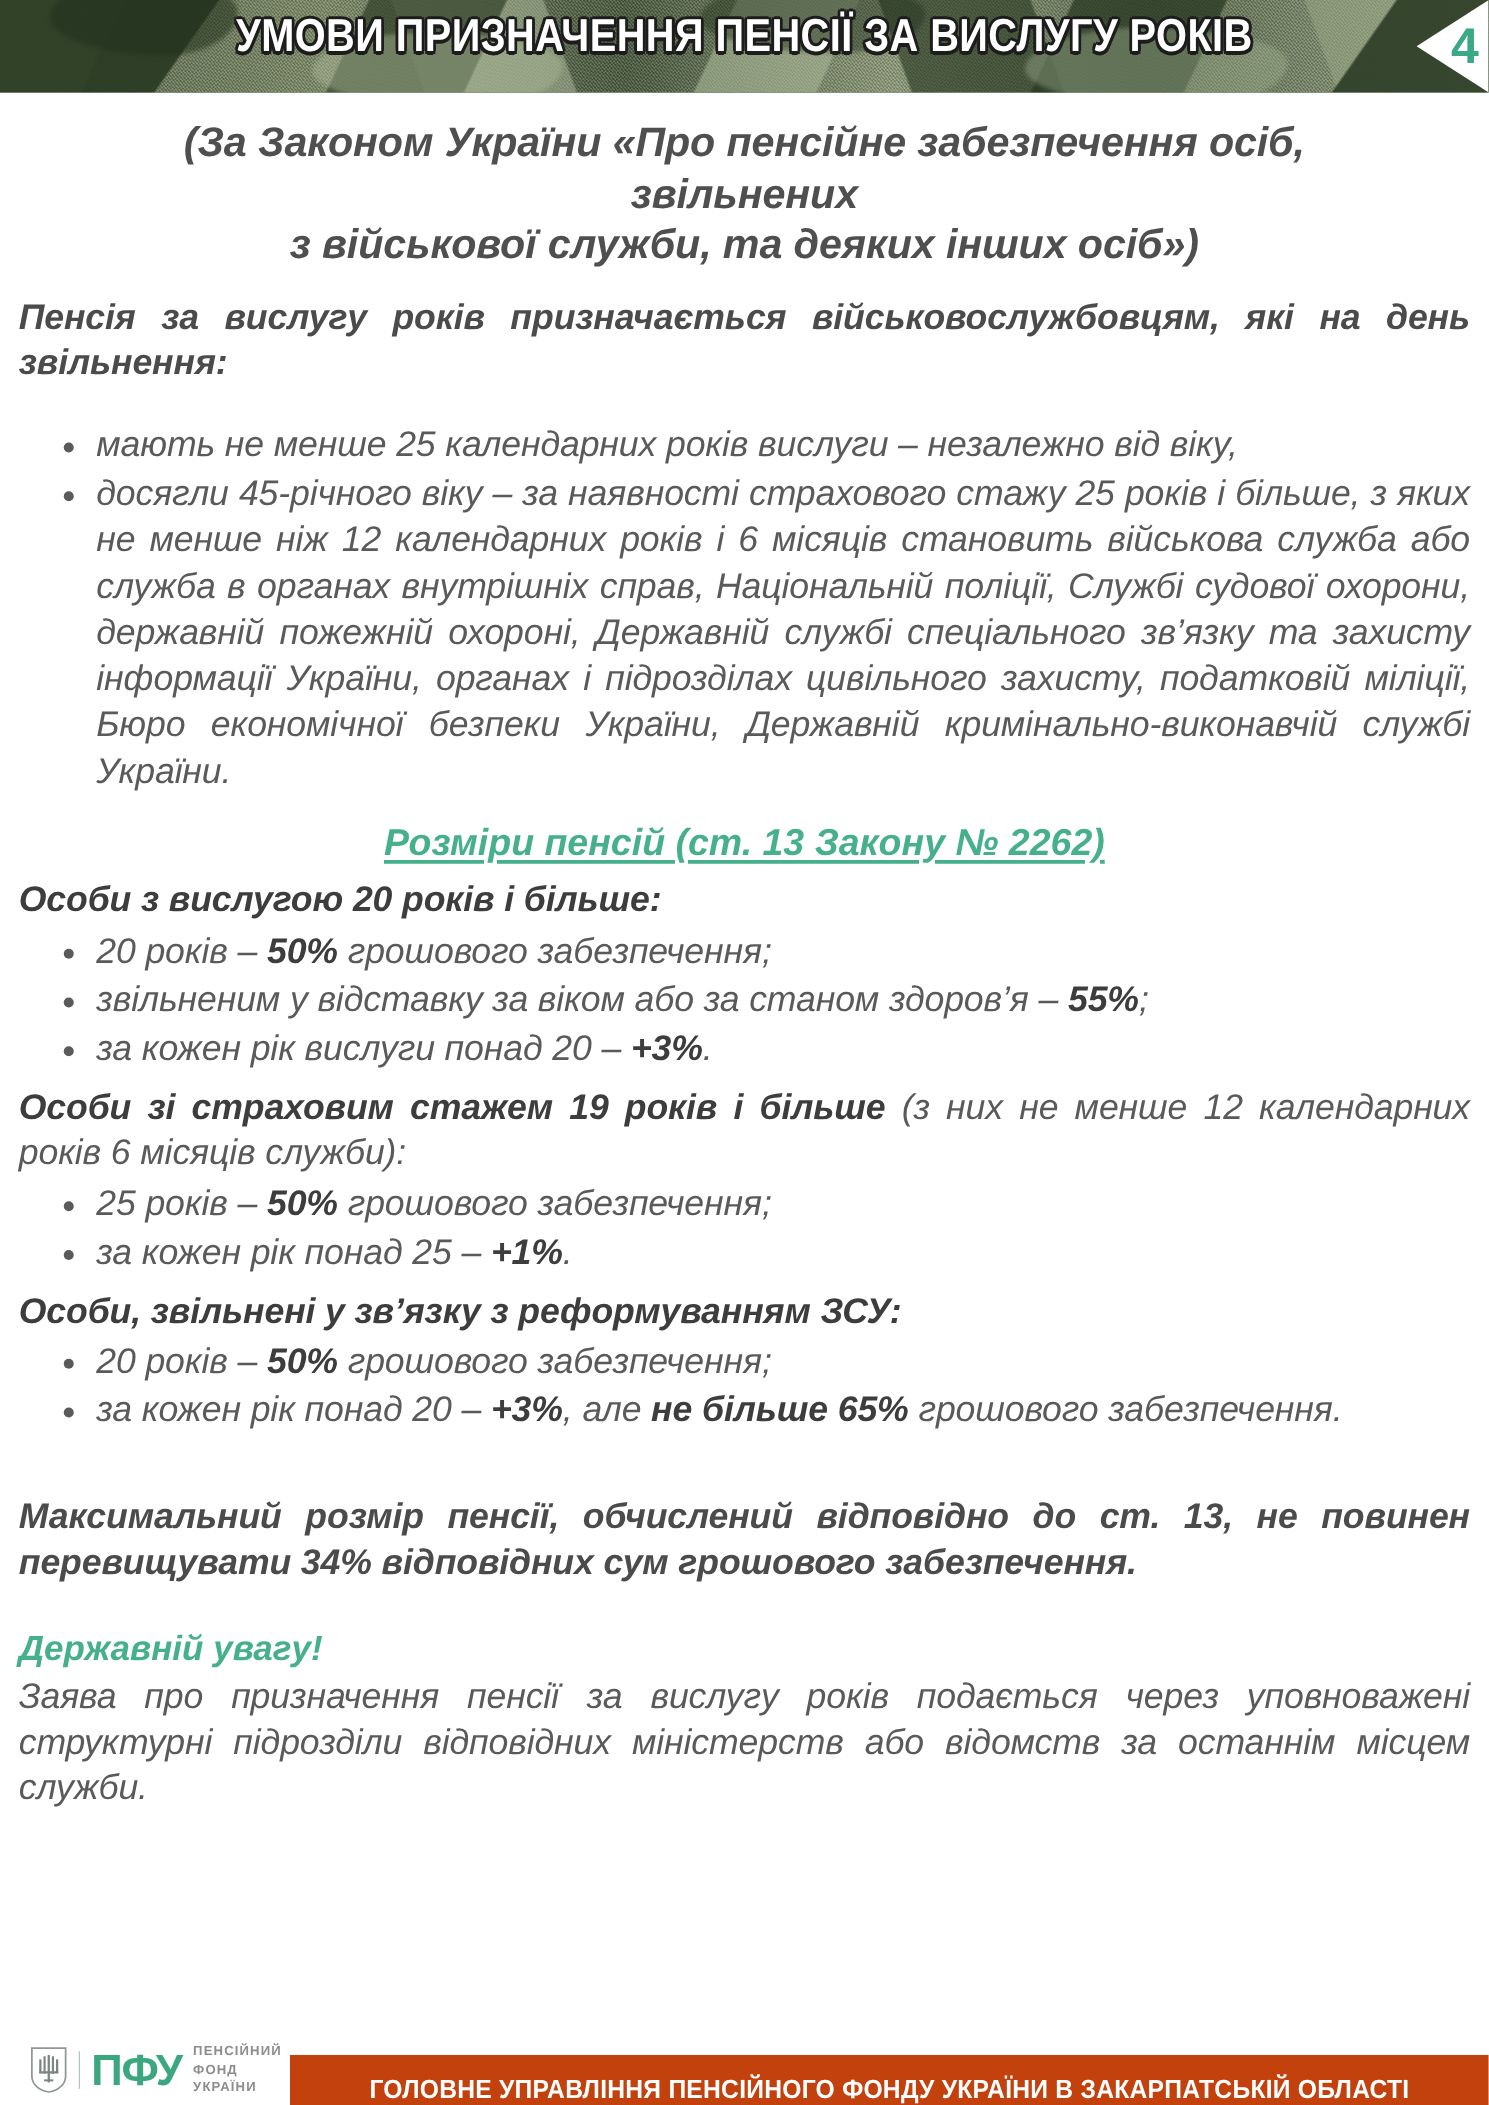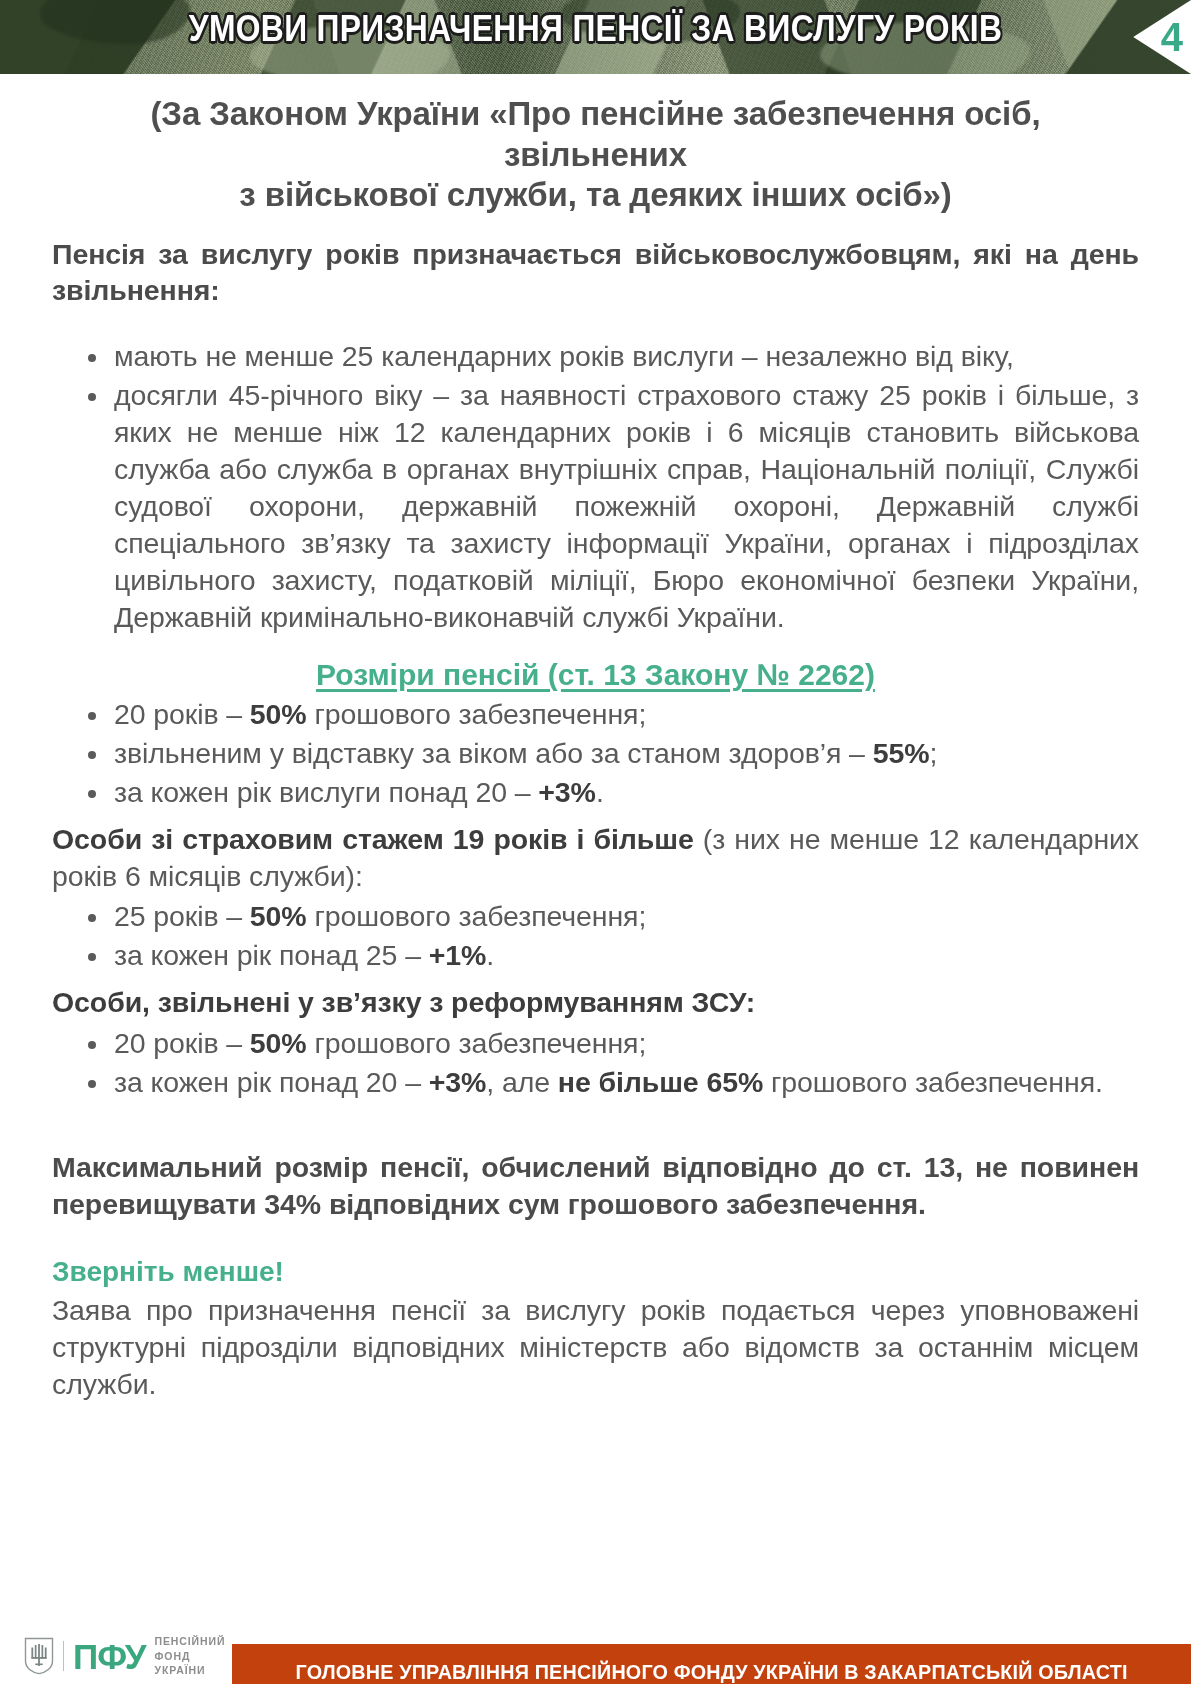--- a/index.html
+++ b/index.html
@@ -83,23 +83,24 @@
     transform: translateY(-50%);
     font-family: "Liberation Sans Narrow", "Liberation Sans", sans-serif;
     font-weight: bold;
     font-size: 40px;
     color: #3aa987;
     line-height: 1;
   }
 
   
   .page {
-    padding: 0 52px;
+    padding: 0 15px;
     box-sizing: border-box;
     width: 1191px;
+    font-style: italic;
   }
 
   .subtitle {
     margin: 20px auto 0;
     width: 1020px;
     text-align: center;
     font-family: "Liberation Sans Narrow", "Liberation Sans", sans-serif;
     font-weight: bold;
     font-size: 33px;
     line-height: 1.23;
@@ -275,20 +276,21 @@
 
   <p class="para bold">Пенсія за вислугу років призначається військовослужбовцям, які на день звільнення:</p>
 
   <ul class="bullets">
     <li>мають не менше 25 календарних років вислуги – незалежно від віку,</li>
     <li>досягли 45-річного віку – за наявності страхового стажу 25 років і більше, з яких не менше ніж 12 календарних років і 6 місяців становить військова служба або служба в органах внутрішніх справ, Національній поліції, Службі судової охорони, державній пожежній охороні, Державній службі спеціального зв’язку та захисту інформації України, органах і підрозділах цивільного захисту, податковій міліції, Бюро економічної безпеки України, Державній кримінально-виконавчій службі України.</li>
   </ul>
 
   <div class="section-heading"><span>Розміри пенсій (ст. 13 Закону № 2262)</span></div>
 
+  <div class="group-heading"><span>Особи з вислугою 20 років і більше:</span><span class="reg"></span></div>
   <ul class="bullets nojust">
     <li><span>20 років – </span><span class="b">50%</span><span> грошового забезпечення;</span></li>
     <li><span>звільненим у відставку за віком або за станом здоров’я – </span><span class="b">55%</span><span>;</span></li>
     <li><span>за кожен рік вислуги понад 20 – </span><span class="b">+3%</span><span>.</span></li>
   </ul>
 
   <div class="group-heading"><span>Особи зі страховим стажем 19 років і більше</span><span class="reg"> (з них не менше 12 календарних років 6 місяців  служби):</span></div>
   <ul class="bullets nojust">
     <li><span>25 років – </span><span class="b">50%</span><span> грошового забезпечення;</span></li>
     <li><span>за кожен рік понад 25 – </span><span class="b">+1%</span><span>.</span></li>
@@ -297,21 +299,21 @@
   <div class="group-heading"><span>Особи, звільнені у зв’язку з реформуванням ЗСУ:</span><span class="reg"></span></div>
   <ul class="bullets nojust">
     <li><span>20 років – </span><span class="b">50%</span><span> грошового забезпечення;</span></li>
     <li><span>за кожен рік понад 20 – </span><span class="b">+3%</span><span>, але </span><span class="b">не більше 65%</span><span> грошового забезпечення.</span></li>
   </ul>
 
   <div class="spacer-lg"></div>
 
   <p class="para bold">Максимальний розмір пенсії, обчислений відповідно до ст. 13, не повинен перевищувати 34% відповідних сум грошового забезпечення.</p>
 
-  <div class="notice-title">Зверніть менше!</div>
+  <div class="notice-title">Державній увагу!</div>
   <p class="para tight" style="margin-top:4px;">Заява про призначення пенсії за вислугу років подається через уповноважені структурні підрозділи відповідних міністерств або відомств за останнім місцем служби.</p>
 
 </div>
 
 <div class="footer">
   <div class="logo">
     <svg class="trident-shield" viewBox="0 0 30 38" aria-hidden="true">
       <path d="M1.5 1.5 H28.5 V24 C28.5 31 22 35.5 15 36.6 C8 35.5 1.5 31 1.5 24 Z" fill="#ffffff" stroke="#8f9896" stroke-width="1.4"></path>
       <g fill="#7b8583">
         <rect x="14.1" y="7" width="1.8" height="22"></rect>

